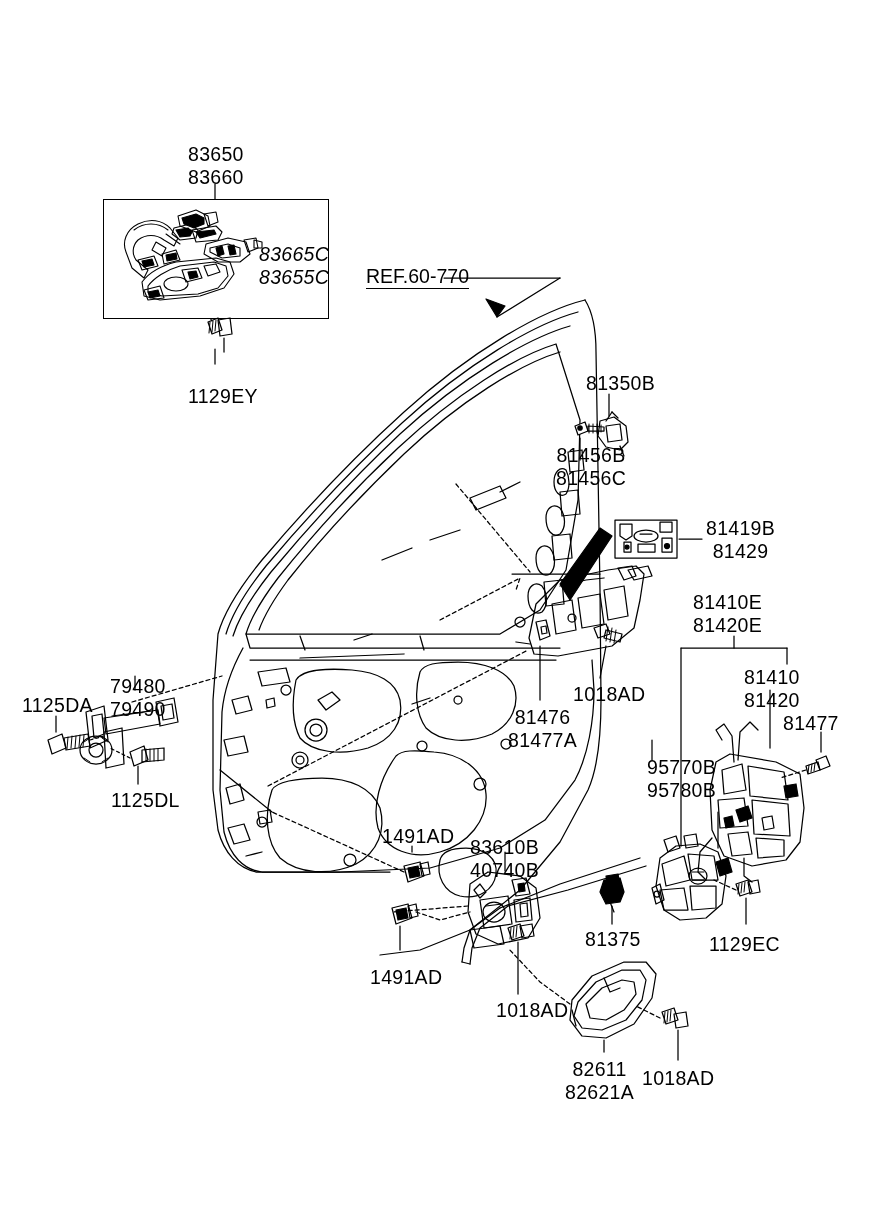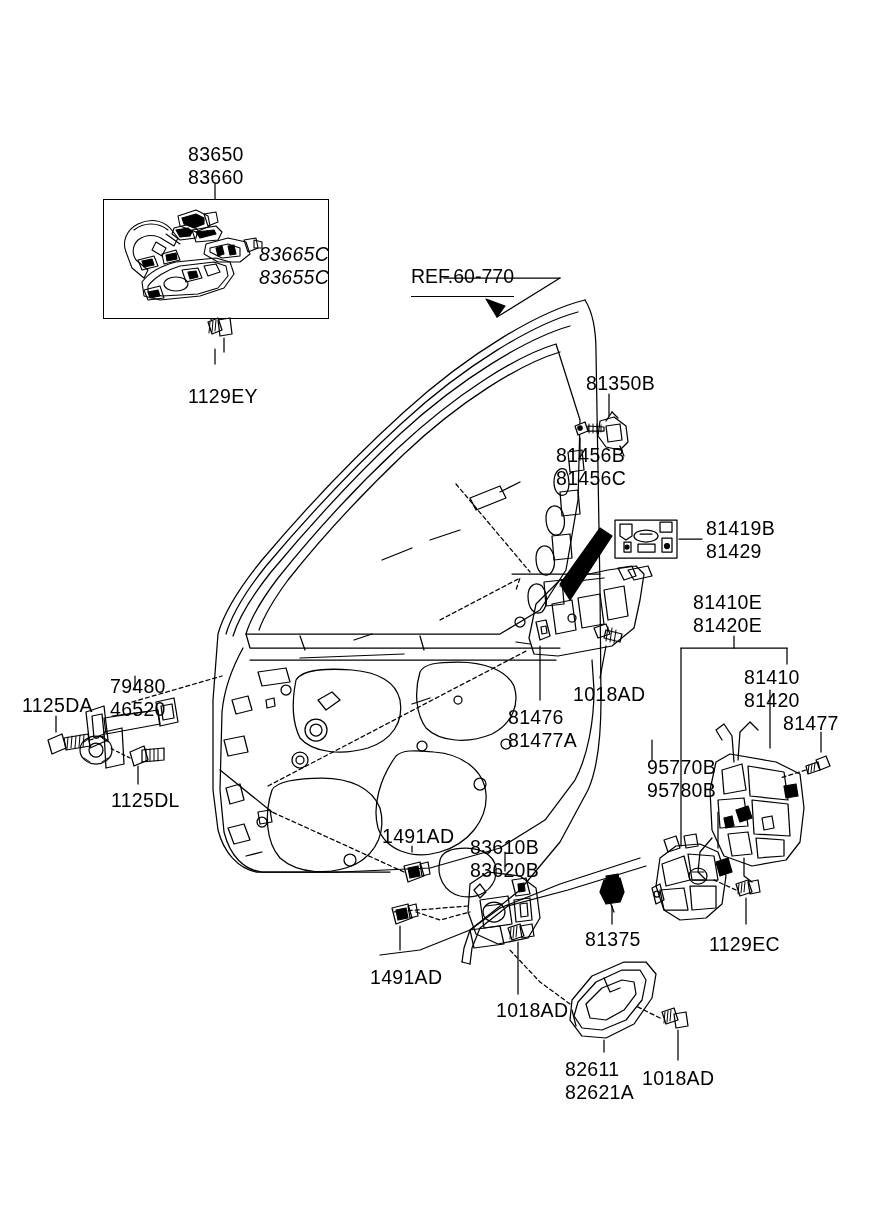--- a/index.html
+++ b/index.html
@@ -2,40 +2,39 @@
 <html><head>
 <meta charset="utf-8">
 <title>Rear Door Locking System Parts Diagram</title>
 <style>
   html,body{margin:0;padding:0;background:#ffffff;}
   body{
     width:886px;height:1211px;position:relative;overflow:hidden;
     font-family:"Liberation Sans", sans-serif;
     color:#000;
   }
-  #sheet{position:absolute;left:0;top:0;width:788px;height:1211px;}
+  #sheet{position:absolute;left:0;top:0;width:788px;height:1211px;text-align:center;}
   svg.layer{position:absolute;left:0;top:0;width:886px;height:1211px;}
   .lbl{
     position:absolute;
     font-family:"Liberation Sans", sans-serif;
     font-size:19.5px;
     letter-spacing:0.3px;
     white-space:nowrap;
     line-height:23px;
     color:#000;
   }
   .lbl span{display:block;}
   .refl{
     position:absolute;
     font-size:19.5px;
     white-space:nowrap;
     border-bottom:1.6px solid #000;
-    padding-bottom:9px;
+    padding-bottom:1px;
     line-height:21px;
-    margin-left:45px;
   }
   .inset{
     position:absolute;
     border:1.5px solid #000;
     background:#fff;
   }
 </style>
 </head>
 <body>
 
@@ -427,21 +426,21 @@
     <span>81477</span>
   </div>
 
   <div class="lbl" style="left:647px;top:756px;">
     <span>95770B</span>
     <span>95780B</span>
   </div>
 
   <div class="lbl" style="left:110px;top:675px;">
     <span>79480</span>
-    <span>46520</span>
+    <span>79490</span>
   </div>
 
   <div class="lbl" style="left:22px;top:694px;">
     <span>1125DA</span>
   </div>
 
   <div class="lbl" style="left:111px;top:789px;">
     <span>1125DL</span>
   </div>
 
@@ -453,21 +452,21 @@
   <div class="lbl" style="left:573px;top:683px;">
     <span>1018AD</span>
   </div>
 
   <div class="lbl" style="left:382px;top:825px;">
     <span>1491AD</span>
   </div>
 
   <div class="lbl" style="left:470px;top:836px;">
     <span>83610B</span>
-    <span>83620B</span>
+    <span>40740B</span>
   </div>
 
   <div class="lbl" style="left:370px;top:966px;">
     <span>1491AD</span>
   </div>
 
   <div class="lbl" style="left:585px;top:928px;">
     <span>81375</span>
   </div>
 

